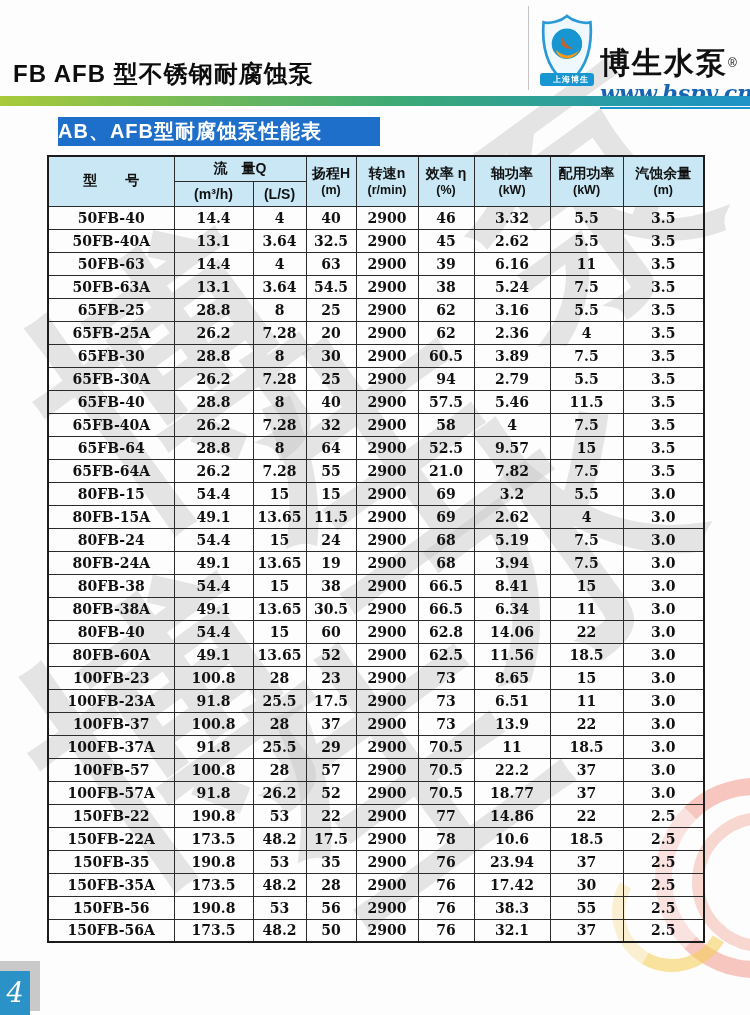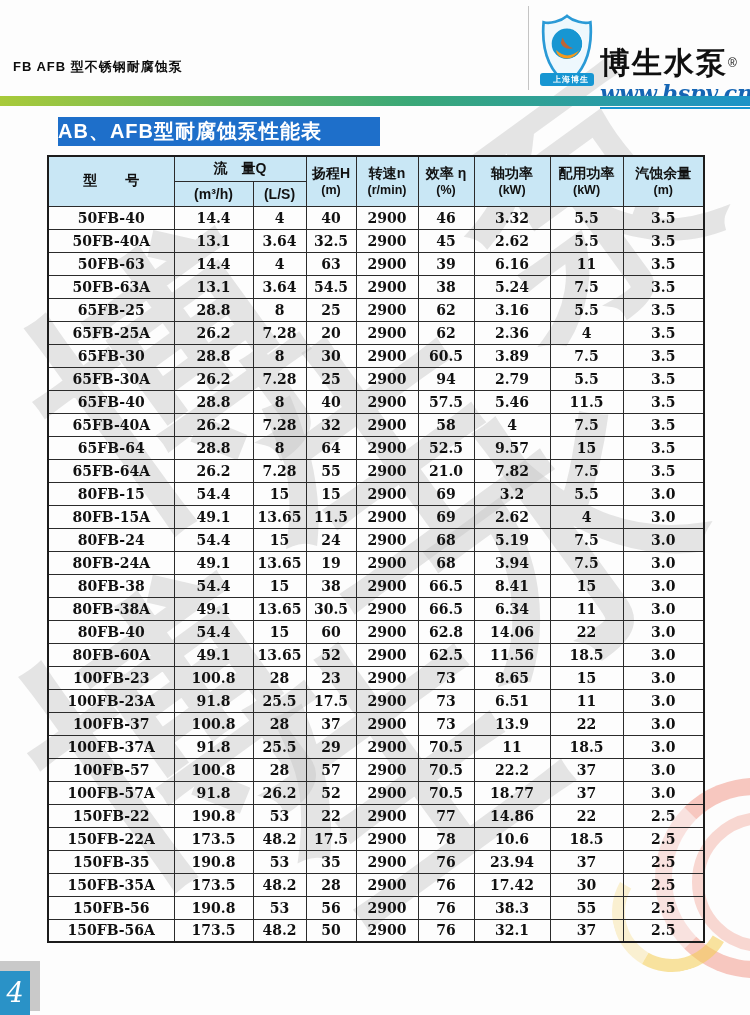--- a/index.html
+++ b/index.html
@@ -20,21 +20,21 @@
   .arc{position:absolute;border-radius:50%;z-index:0;pointer-events:none;}
   .arc-red-outer{left:655px;top:778px;width:200px;height:200px;
       border:17px solid rgba(236,110,90,.38);border-left-color:rgba(236,110,90,.18);}
   .arc-red-inner{left:692px;top:812px;width:140px;height:140px;
       border:12px solid rgba(240,130,110,.30);}
   .arc-yellow{left:612px;top:852px;width:120px;height:120px;border:13px solid transparent;
       border-bottom-color:rgba(245,205,80,.55);border-left-color:rgba(245,205,80,.25);
       transform:rotate(-15deg);}
 
   
-  .page-title{position:absolute;left:13px;top:58px;z-index:2;font-size:13px;font-weight:700;
+  .page-title{position:absolute;left:13px;top:58px;z-index:2;font-size:24px;font-weight:700;
       color:#0d0d0d;letter-spacing:1px;}
   .header-divider{position:absolute;left:528px;top:6px;width:1px;height:84px;background:#c4c4c4;z-index:1;}
   .logo-block{position:absolute;left:540px;top:14px;z-index:2;display:flex;align-items:flex-start;}
   .shield-wrap{position:relative;width:54px;height:74px;}
   .shield-label{position:absolute;left:0;bottom:2px;width:54px;height:13px;background:var(--brand-blue);
       border-radius:3px;color:#fff;font-size:8px;font-weight:700;text-align:center;line-height:13px;
       letter-spacing:1px;padding-left:8px;}
   .logo-text{margin-left:6px;position:relative;margin-top:32px;}
   .brand-name{font-size:30px;font-weight:900;color:#101010;letter-spacing:2px;line-height:1.1;}
   .reg-mark{font-size:12px;font-weight:400;vertical-align:super;color:#101010;}

